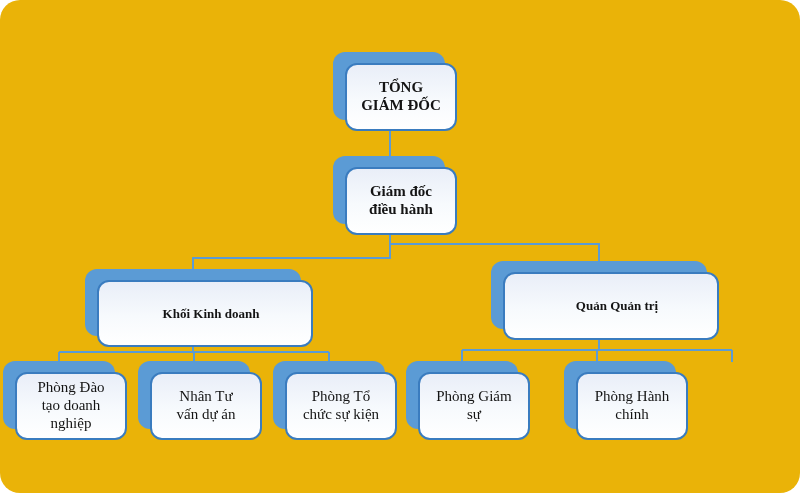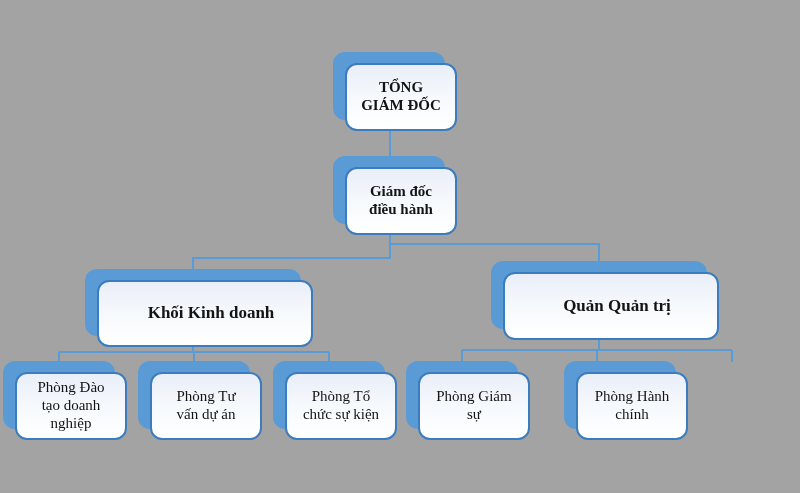--- a/index.html
+++ b/index.html
@@ -1,21 +1,22 @@
 <!DOCTYPE html>
 <html style="--shadow-blue: #5b9bd5; --border-blue: #3a7cbf; --line-blue: #5b9bd5; --box-fill-top: #e9eef8; --box-fill-bottom: #ffffff; --text-color: #141414;"><head>
 <meta charset="utf-8">
 <style>
   html,body{margin:0;padding:0;background:#ffffff;}
   #canvas{
     position:relative;
     width:800px;height:493px;
-    background:#a3a3a3;
+    background:#eab308;
     overflow:hidden;
     font-family:"Liberation Serif", serif;
+    border-radius:20px;
   }
   #connectors{position:absolute;left:0;top:0;width:800px;height:493px;}
   #connectors path{
     stroke:var(--line-blue,#5b9bd5);
     stroke-width:2;
     fill:none;
   }
   .node{position:absolute;}
   .shadow{
     position:absolute;left:0;top:0;width:100%;height:100%;
@@ -32,21 +33,21 @@
     text-align:center;
   }
   .label{
     white-space:pre-line;
     font-size:15px;
     line-height:1.18;
     color:#141414;
     padding:0 3px;
   }
   .bold .label{font-weight:bold;}
-  .lvl3 .label{font-size:17px;margin-left:12px;}
+  .lvl3 .label{font-size:13px;margin-left:12px;}
 </style>
 </head>
 <body>
 
 <div id="canvas">
 
   <svg id="connectors" viewBox="0 0 800 493" xmlns="http://www.w3.org/2000/svg">
     <path d="M390 131 L390 157"></path>
     <path d="M390 235 L390 244 L599 244 L599 262"></path>
     <path d="M390 244 L390 258 L193 258 L193 270"></path>
@@ -89,21 +90,21 @@
     <div class="face">
       <span class="label">Phòng Đào
 tạo doanh
 nghiệp</span>
     </div>
   </div>
 
   <div class="node" style="left:138px;top:361px;width:112px;height:68px">
     <div class="shadow"></div>
     <div class="face">
-      <span class="label">Phòng Tư
+      <span class="label">Nhân Tư
 vấn dự án</span>
     </div>
   </div>
 
   <div class="node" style="left:273px;top:361px;width:112px;height:68px">
     <div class="shadow"></div>
     <div class="face">
       <span class="label">Phòng Tổ
 chức sự kiện</span>
     </div>

